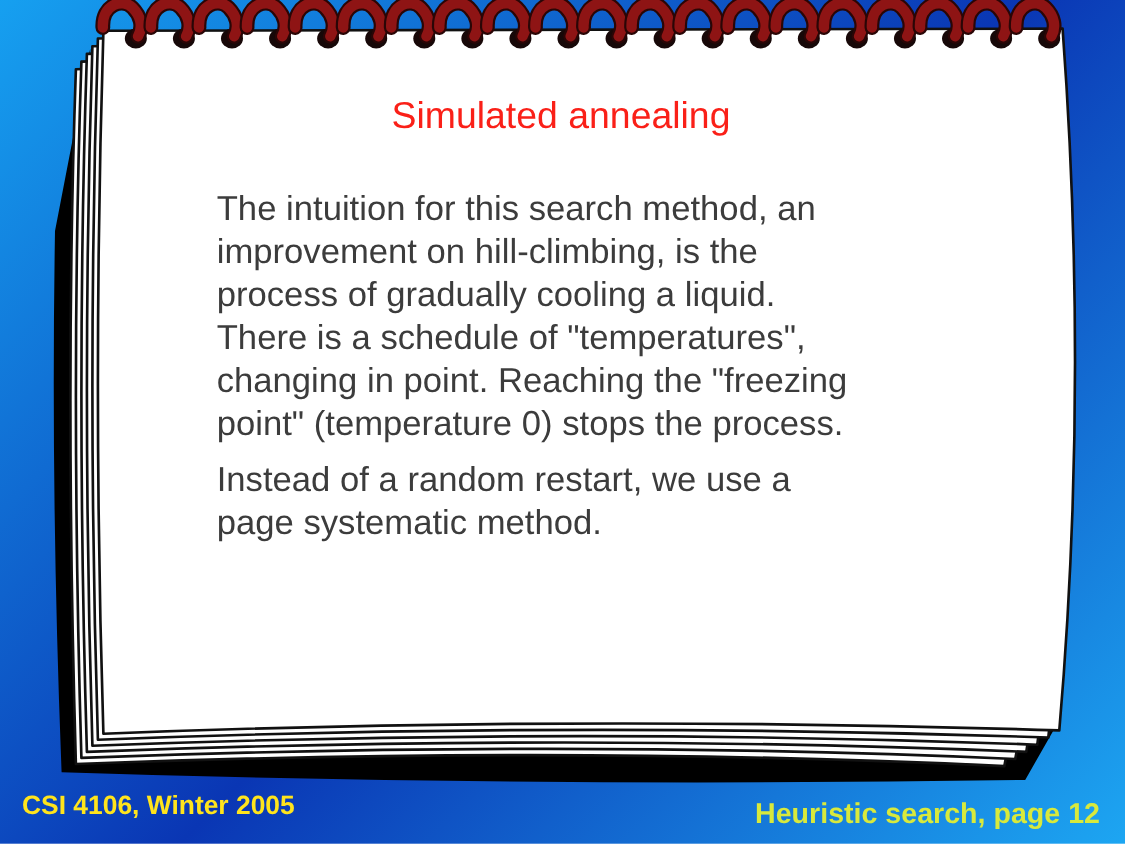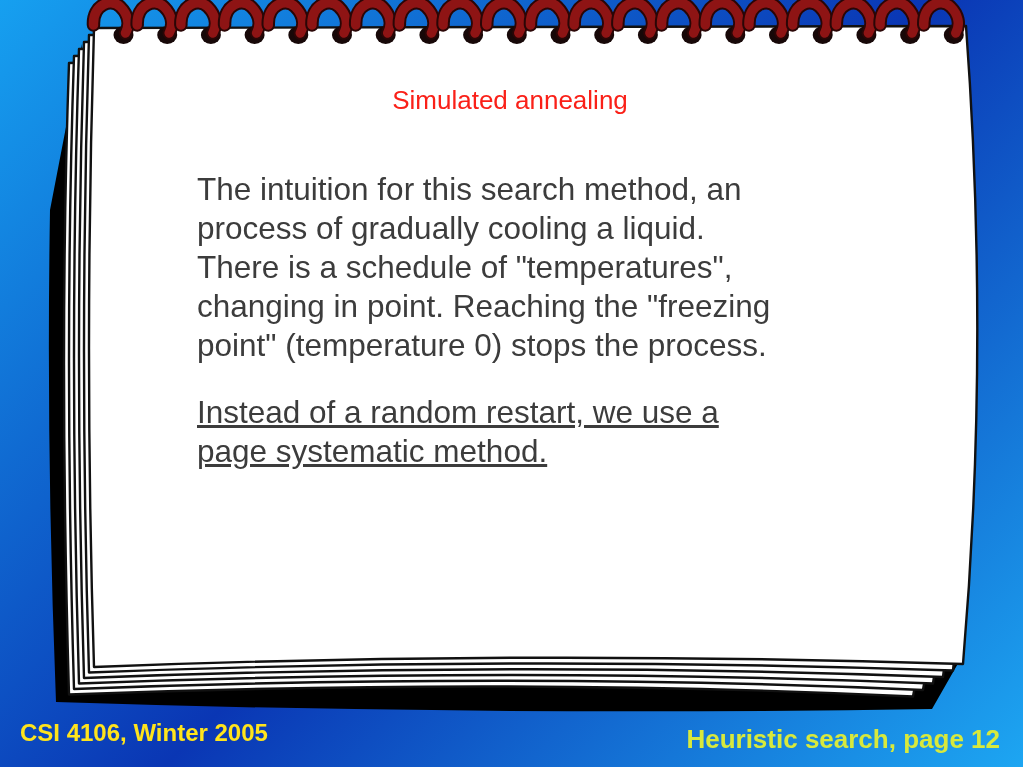--- a/index.html
+++ b/index.html
@@ -6,29 +6,29 @@
   .slide{
     position:relative;
     width:1023px;height:767px;
     overflow:hidden;
     font-family:"Liberation Sans", sans-serif;
     background:#0a36b4; 
   }
   svg.notepad{position:absolute;left:0;top:0;}
   .title{
     position:absolute;left:95px;top:85px;width:830px;
-    text-align:center;font-size:26px;line-height:1.2;
+    text-align:center;font-size:34px;line-height:1.2;
     color:#fa2018;
   }
   .body-text{
     position:absolute;left:197px;top:170px;width:700px;
     font-size:31.5px;line-height:39px;color:#3c3c3c;
   }
   .line{white-space:nowrap;}
-  .para2{margin-top:28px;text-decoration:underline;}
+  .para2{margin-top:12px;}
   .footer-left{
     position:absolute;left:20px;top:719px;
     font-size:24px;font-weight:bold;color:#ffe41c;
     white-space:nowrap;
   }
   .footer-right{
     position:absolute;right:23px;top:724px;
     font-size:26px;font-weight:bold;color:#d8e93c;
     white-space:nowrap;
   }
@@ -110,20 +110,21 @@
         <path d="M 923.8000000000001 25 C 922.8000000000001 4 941.8000000000001 -2 950.8000000000001 7 C 957.8000000000001 14 960.8000000000001 24 955.8000000000001 33" fill="none" stroke="#2a0606" stroke-width="13.5" stroke-linecap="round"></path>
         <path d="M 923.8000000000001 25 C 922.8000000000001 4 941.8000000000001 -2 950.8000000000001 7 C 957.8000000000001 14 960.8000000000001 24 955.8000000000001 33" fill="none" stroke="#8e1414" stroke-width="9.5" stroke-linecap="round"></path>
       </g>
   </svg>
 
   <div class="title" style="color: rgb(250, 32, 24);">Simulated annealing</div>
 
   <div class="body-text" style="color: rgb(60, 60, 60);">
     <div class="para">
       <div class="line">The intuition for this search method, an</div>
+      <div class="line">improvement on hill-climbing, is the</div>
       <div class="line">process of gradually cooling a liquid.</div>
       <div class="line">There is a schedule of "temperatures",</div>
       <div class="line">changing in point. Reaching the "freezing</div>
       <div class="line">point" (temperature 0) stops the process.</div>
     </div>
     <div class="para para2">
       <div class="line">Instead of a random restart, we use a</div>
       <div class="line">page systematic method.</div>
     </div>
   </div>

